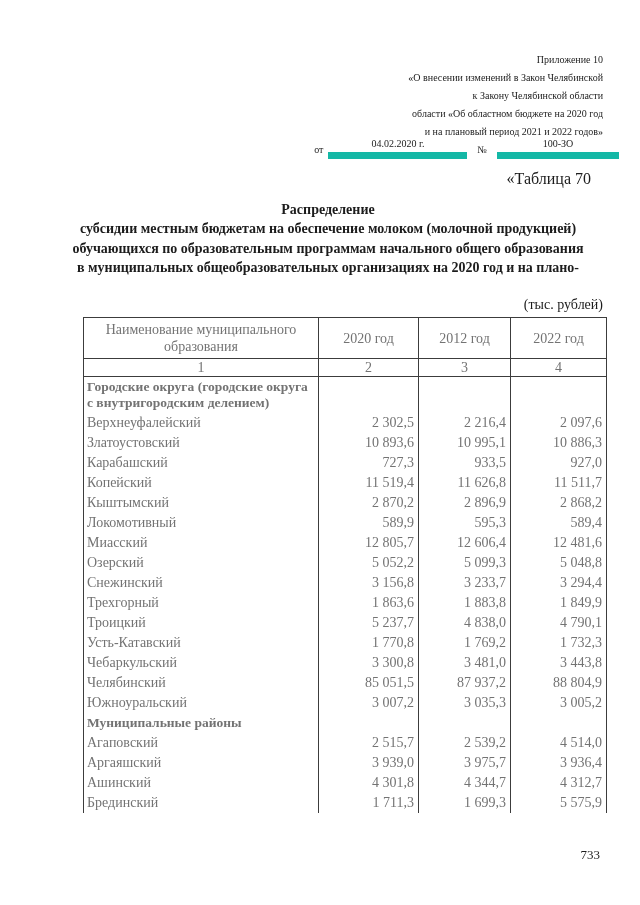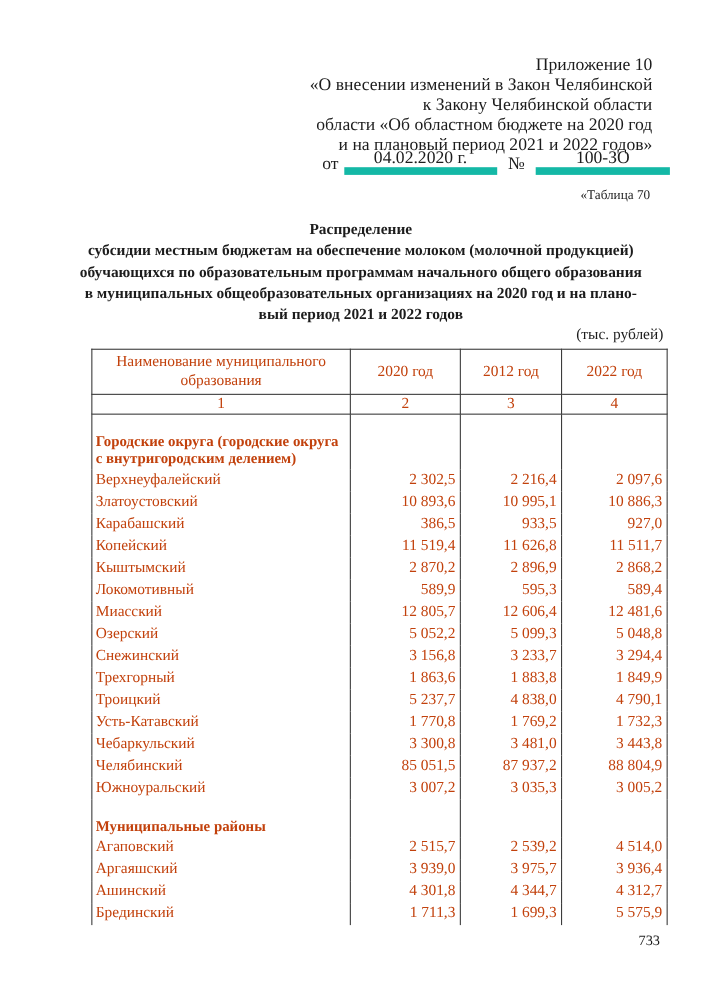--- a/index.html
+++ b/index.html
@@ -8,55 +8,55 @@
     background:#ffffff;
     color:#1c1c1c;
     font-family:"Liberation Serif","DejaVu Serif",serif;
     position:relative;
     overflow:hidden;
   }
   .page { position:absolute; inset:0; }
 
   
   .header-block {
-    position:absolute; top:51px; right:47px;
-    text-align:right; font-size:16px; line-height:18px;
+    position:absolute; top:51px; right:37px;
+    text-align:right; font-size:10px; line-height:18px;
     white-space:nowrap;
   }
   .from-line {
     display:flex; justify-content:flex-end; align-items:flex-end;
     margin-right:-16px; height:18px;
   }
   .uline {
     display:inline-block; border-bottom:7px solid #14b8a6;
     text-align:center; line-height:17px;
   }
   .uline-date { width:139px; margin-left:5px; }
   .uline-num  { width:122px; margin-left:10px; }
   .nolabel { margin-left:10px; }
 
   .table-label {
-    position:absolute; top:170px; right:49px; font-size:12px;text-align:center;
+    position:absolute; top:170px; right:49px; font-size:16px;text-align:center;
   }
 
   
   .title-block {
     position:absolute; top:200px; left:36px; width:584px;
     text-align:center; font-weight:bold; font-size:14px; line-height:19.3px;
   }
 
   .units-label {
     position:absolute; top:297px; right:37px; font-size:14px;
   }
 
   
   table.dist {
     position:absolute; top:317px; left:83px;
     border-collapse:collapse; table-layout:fixed;
-    font-size:14px; color:#c2410c;
+    font-size:14px; color:#737373;
   }
   col.c1 { width:235px; }
   col.c2 { width:100px; }
   col.c3 { width:92px; }
   col.c4 { width:96px; }
 
   thead th {
     border:1px solid #3c3c3c;
     font-weight:normal; text-align:center; vertical-align:middle;
     height:41px; line-height:17px; padding:2px 6px;
@@ -67,21 +67,21 @@
   }
   tbody td {
     border-left:1px solid #3c3c3c; border-right:1px solid #3c3c3c;
     height:20px; line-height:20px; white-space:nowrap;
     vertical-align:middle;
   }
   tbody td.name  { text-align:left; padding:0 2px 0 3px; }
   tbody td.val   { text-align:right; padding:0 4px 0 2px; }
   tbody tr.section td.name {
     font-weight:bold; font-size:13.5px;
-    white-space:normal; line-height:16px; padding:16px 2px 2px 3px;
+    white-space:normal; line-height:16px; padding:2px 2px 2px 3px;
   }
 
   .page-number {
     position:absolute; top:847px; right:40px; font-size:13px;
   }
 </style>
 </head>
 <body>
 
 <div class="page">
@@ -100,21 +100,20 @@
     </div>
   </div>
 
   <div class="table-label">«Таблица 70</div>
 
   <div class="title-block">
     <div>Распределение</div>
     <div>субсидии местным бюджетам на обеспечение молоком (молочной продукцией)</div>
     <div>обучающихся по образовательным программам начального общего образования</div>
     <div>в муниципальных общеобразовательных организациях на 2020 год и на плано-</div>
-    <div>вый период 2021 и 2022 годов</div>
   </div>
 
   <div class="units-label">(тыс. рублей)</div>
 
   <table class="dist">
     <colgroup>
         <col class="c1">
         <col class="c2">
         <col class="c3">
         <col class="c4">
@@ -147,21 +146,21 @@
           <td class="val">2 097,6</td>
         </tr>
         <tr>
           <td class="name">Златоустовский</td>
           <td class="val">10 893,6</td>
           <td class="val">10 995,1</td>
           <td class="val">10 886,3</td>
         </tr>
         <tr>
           <td class="name">Карабашский</td>
-          <td class="val">386,5</td>
+          <td class="val">727,3</td>
           <td class="val">933,5</td>
           <td class="val">927,0</td>
         </tr>
         <tr>
           <td class="name">Копейский</td>
           <td class="val">11 519,4</td>
           <td class="val">11 626,8</td>
           <td class="val">11 511,7</td>
         </tr>
         <tr>

